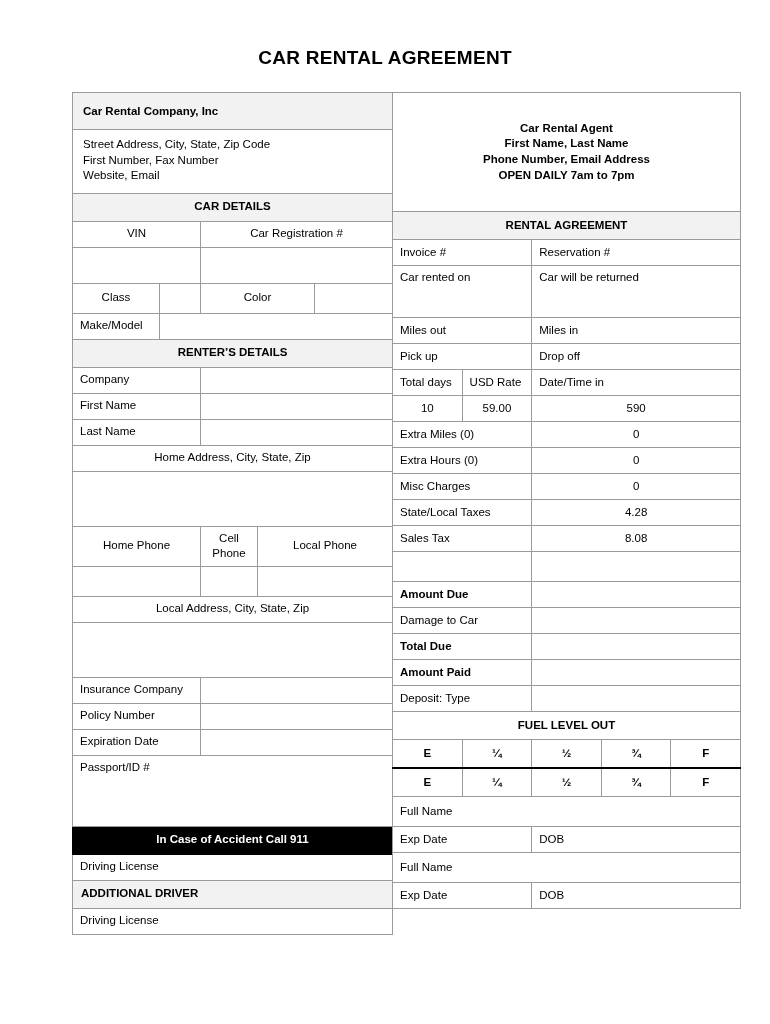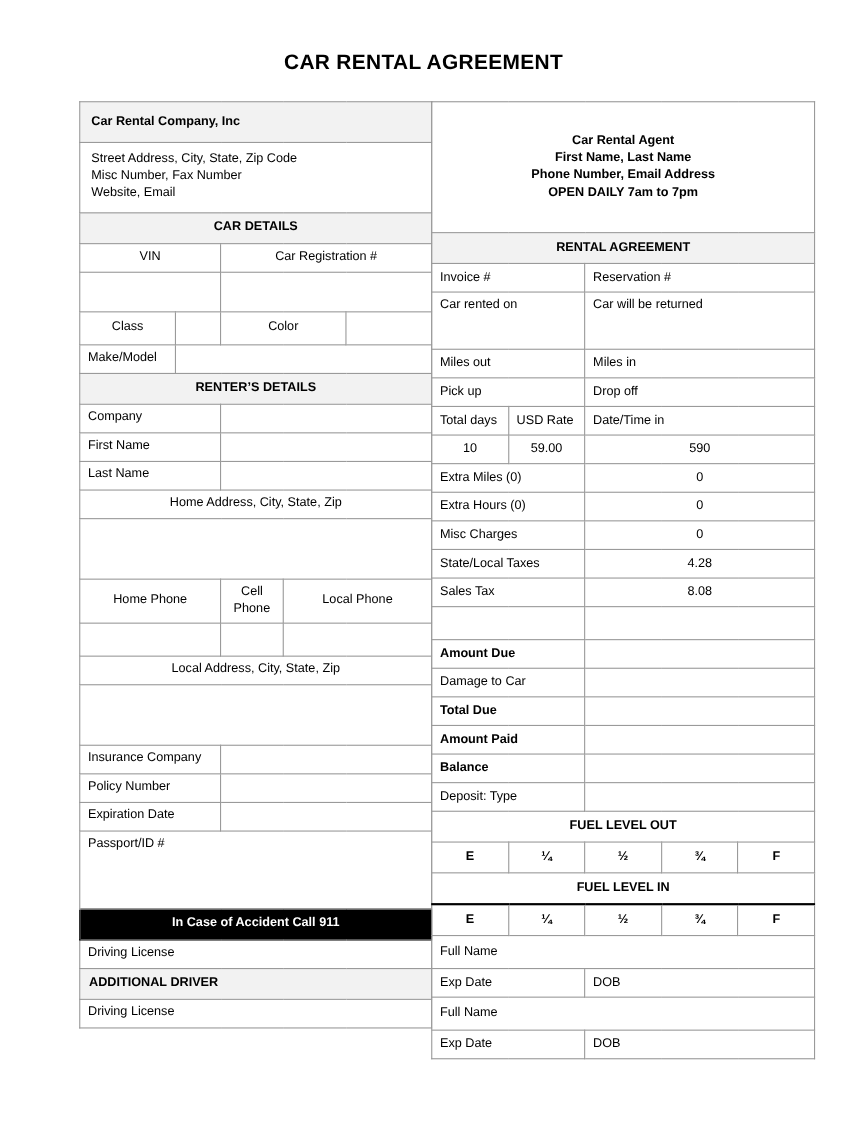--- a/index.html
+++ b/index.html
@@ -131,21 +131,21 @@
                 <col style="width:78px">
 </colgroup>
               <tbody>
 
   <tr>
     <td colspan="5" class="gray company-name">Car Rental Company, Inc</td>
   </tr>
   <tr>
     <td colspan="5" class="company-addr">
       <div>Street Address,  City, State, Zip Code</div>
-      <div>Misc Number,  Fax Number</div>
+      <div>First Number,  Fax Number</div>
       <div>Website,  Email</div>
     </td>
   </tr>
 
   <tr>
     <td colspan="5" class="gray b-hdr" style="padding:5px 4px;">CAR DETAILS</td>
   </tr>
 
   <tr>
     <td colspan="2" class="ctr">VIN</td>
@@ -332,42 +332,35 @@
   </tr>
   <tr>
     <td colspan="2" class="bold">Total Due</td>
     <td colspan="3" class="ctr"></td>
   </tr>
   <tr>
     <td colspan="2" class="bold">Amount Paid</td>
     <td colspan="3" class="ctr"></td>
   </tr>
   <tr>
-    <td colspan="2" class="bold">Balance</td>
-    <td colspan="3" class="ctr"></td>
-  </tr>
-  <tr>
     <td colspan="2">Deposit: Type</td>
     <td colspan="3" class="ctr"></td>
   </tr>
 
   <tr>
     <td colspan="5" class="fuel-title">FUEL LEVEL OUT</td>
   </tr>
   <tr>
     <td class="fuel-cell">E</td>
     <td class="fuel-cell">¼</td>
     <td class="fuel-cell">½</td>
     <td class="fuel-cell">¾</td>
     <td class="fuel-cell">F</td>
   </tr>
   <tr>
-    <td colspan="5" class="fuel-title">FUEL LEVEL IN</td>
-  </tr>
-  <tr>
     <td class="fuel-cell thick-top">E</td>
     <td class="fuel-cell thick-top">¼</td>
     <td class="fuel-cell thick-top">½</td>
     <td class="fuel-cell thick-top">¾</td>
     <td class="fuel-cell thick-top">F</td>
   </tr>
 
   <tr>
     <td colspan="5" style="height:21px;">Full Name</td>
   </tr>

